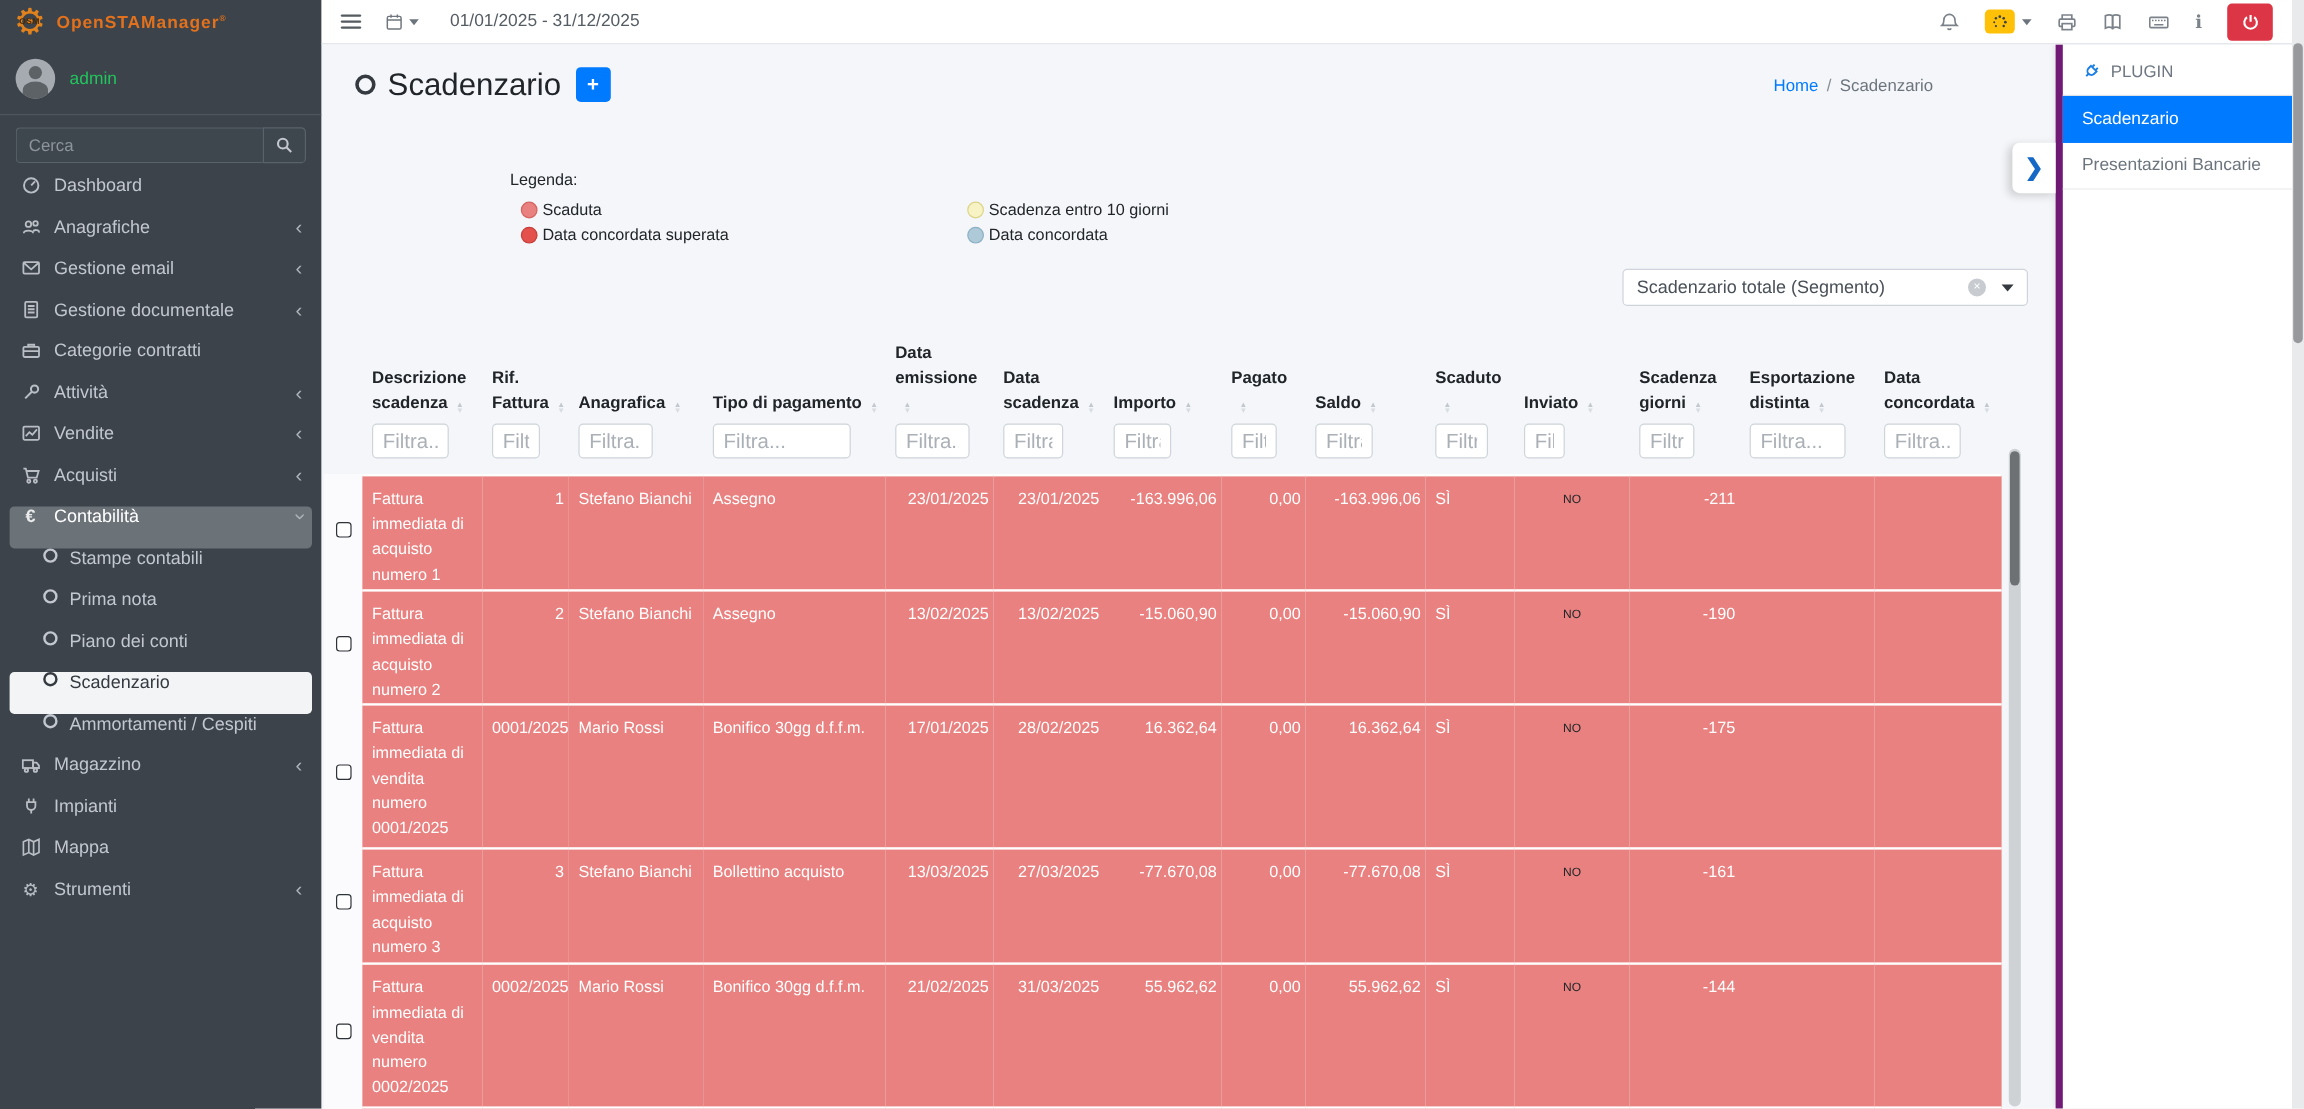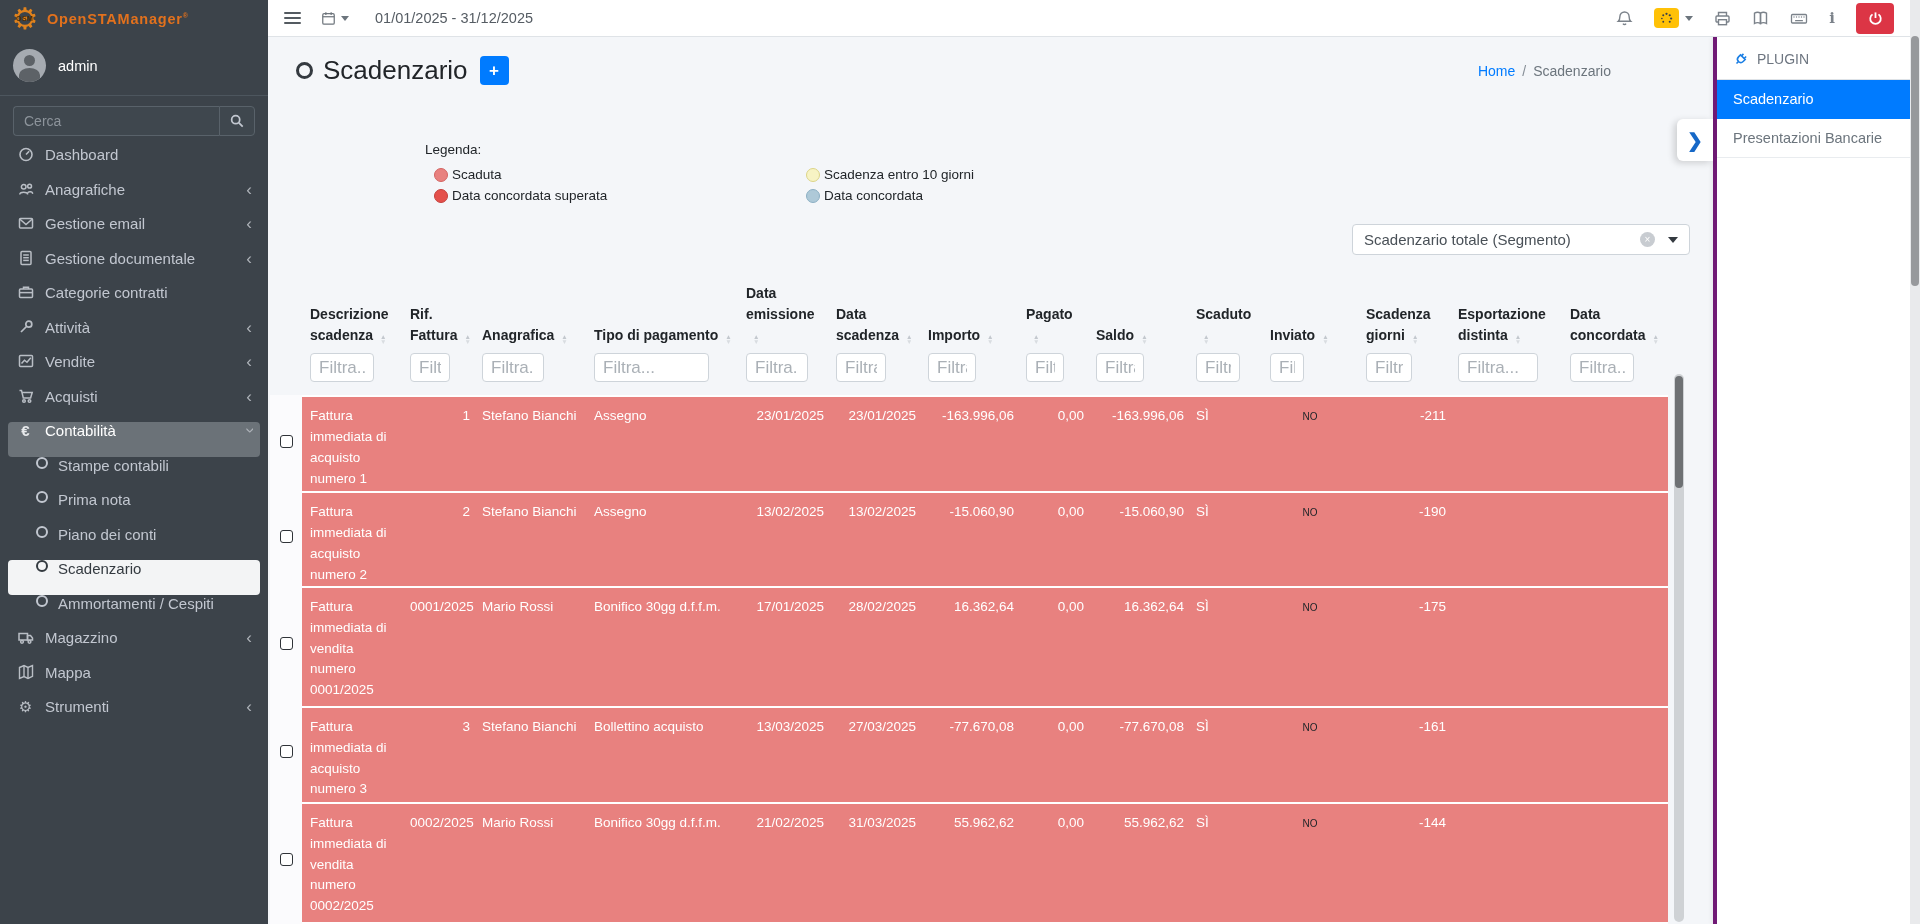--- a/index.html
+++ b/index.html
@@ -11,21 +11,21 @@
   .brand { height:38px; display:flex; align-items:center; gap:7px; padding:0 10px; }
   .logo-gear { position:relative; width:30px; height:30px; display:flex; align-items:center; justify-content:center; }
   .logo-gear .gear { font-size:30px; line-height:30px; color:var(--logo-orange,#e0821d); }
   .logo-gear .osm { position:absolute; top:11px; left:6px; font-size:7px; font-weight:bold; color:#4a2b05; letter-spacing:0.5px; }
   .brand-text { color:#e2711d; font-weight:bold; font-size:14.5px; letter-spacing:0.8px; }
   .brand-text sup { font-size:7px; }
   .user-panel { display:flex; align-items:center; gap:12px; padding:11px 13px 13px; border-bottom:1px solid #4d565e; }
   .avatar { position:relative; width:33px; height:33px; border-radius:50%; background:#a6abb1; overflow:hidden; }
   .avatar::before { content:""; position:absolute; top:6px; left:11px; width:11px; height:11px; border-radius:50%; background:#5d6267; }
   .avatar::after { content:""; position:absolute; top:19px; left:6px; width:21px; height:14px; border-radius:50% 50% 0 0; background:#5d6267; }
-  .user-name { font-size:14.5px; color:#ffffff; }
+  .user-name { font-size:14.5px; color:#22c55e; }
   .search-row { display:flex; margin:10px 13px 4px; }
   .search-input { flex:1; height:30px; background:#3f474e; border:1px solid #59626a; border-right:none; border-radius:4px 0 0 4px; color:#c2c7d0; padding:0 10px; font-size:14px; font-family:inherit; }
   .search-input::placeholder { color:#8d949b; }
   .search-btn { width:36px; height:30px; background:#3f474e; border:1px solid #59626a; border-radius:0 4px 4px 0; display:flex; align-items:center; justify-content:center; cursor:pointer; }
   .nav { padding-top:6px; list-style:none; flex:1; }
   .nav a { display:flex; align-items:flex-start; gap:10px; height:34.5px; margin:0 8px; padding:0 8px; border-radius:4px; color:#c2c7d0; font-size:15px; text-decoration:none; }
   .nav .ic { width:19px; display:flex; justify-content:center; align-items:center; color:#b9bec5; font-size:14px; }
   .chev { margin-left:auto; font-size:17px; line-height:1; color:#aeb3b9; }
   .chev.down { transform:rotate(-90deg); }
   .nav a.open-parent { background:#6b7278; color:#fff; }
@@ -88,21 +88,21 @@
   td.no-cell { color:#212529; font-size:10px; padding-top:12px; text-align:center; }
   tr.r1 { height:96px; } tr.r2 { height:93px; } tr.r3 { height:120px; }
   tr.r4 { height:96px; } tr.r5 { height:120px; } tr.r6 { height:110px; }
   .w64{width:64px}.w40{width:40px}.w62{width:62px}.w115{width:115px}.w50{width:50px}
   .w48{width:48px}.w38{width:38px}.w44{width:44px}.w34{width:34px}.w46{width:46px}.w80{width:80px}
 
   .tbl-scroll { position:absolute; left:1406px; top:337px; width:10px; height:548px; background:#cfd2d5; border-radius:5px; }
   .tbl-scroll .thumb { position:absolute; top:2px; left:1px; width:8px; height:112px; background:#6e7174; border-radius:4px; }
 
   
-  .plugin-panel { position:absolute; top:0; right:0; bottom:0; width:197px; background:#fff; border-left:4px solid #701a75; box-shadow:-1px 0 5px rgba(0,0,0,0.07); }
+  .plugin-panel { position:absolute; top:0; right:0; bottom:0; width:197px; background:#fff; border-left:6px solid #701a75; box-shadow:-1px 0 5px rgba(0,0,0,0.07); }
   .pp-head { display:flex; align-items:center; gap:9px; padding:14px 16px 12px; border-bottom:1px solid #dee2e6; color:#6e7681; font-size:14px; }
   .pp-item { padding:11px 16px; font-size:14.5px; color:#6c757d; border-bottom:1px solid #e9ecef; cursor:pointer; }
   .pp-item.active { background:var(--accent,#007bff); color:#fff; border-color:var(--accent,#007bff); }
   .panel-toggle { position:absolute; top:82px; right:197px; width:36px; height:42px; background:#fff; border:none; border-radius:6px 0 0 6px; box-shadow:-3px 2px 7px rgba(0,0,0,0.16); color:#1668c7; font-size:19px; font-weight:bold; cursor:pointer; }
 
   
   .page-scroll { width:10px; flex-shrink:0; background:#e9eaec; position:relative; }
   .page-scroll .thumb { position:absolute; top:36px; left:1px; width:8px; height:250px; background:#97999c; border-radius:4px; }
 
   svg { display:block; }
@@ -278,20 +278,33 @@
         <span class="ic">
               <svg width="16" height="16" viewBox="0 0 16 16" fill="none" stroke="#b9bec5" stroke-width="1.5">
                 <rect x="1" y="4.5" width="8.5" height="6.5"></rect>
                 <path d="M9.5,6.5h3l2,2.5v2h-5z"></path>
                 <circle cx="4" cy="12.8" r="1.4"></circle>
                 <circle cx="11.5" cy="12.8" r="1.4"></circle>
               </svg>
             </span>
         <span>Magazzino</span>
         <span class="chev">‹</span>
+          </a>
+        </li>
+      <li>
+          <a href="#">
+        <span class="ic">
+              <svg width="16" height="16" viewBox="0 0 16 16" fill="none" stroke="#b9bec5" stroke-width="1.5">
+                <line x1="6" y1="1.5" x2="6" y2="4.5"></line>
+                <line x1="10" y1="1.5" x2="10" y2="4.5"></line>
+                <path d="M4.5,4.5h7v3a3.5,3.5 0 0 1 -7,0z"></path>
+                <line x1="8" y1="11" x2="8" y2="14"></line>
+              </svg>
+            </span>
+        <span>Impianti</span>
           </a>
         </li>
       <li>
           <a href="#">
         <span class="ic">
               <svg width="16" height="16" viewBox="0 0 16 16" fill="none" stroke="#b9bec5" stroke-width="1.4">
                 <path d="M1.5,3.5L6,1.5l4,2l4.5-2v10.9L10,14.5l-4-2l-4.5,2z"></path>
                 <line x1="6" y1="1.5" x2="6" y2="12.5"></line>
                 <line x1="10" y1="3.5" x2="10" y2="14.5"></line>
               </svg>

